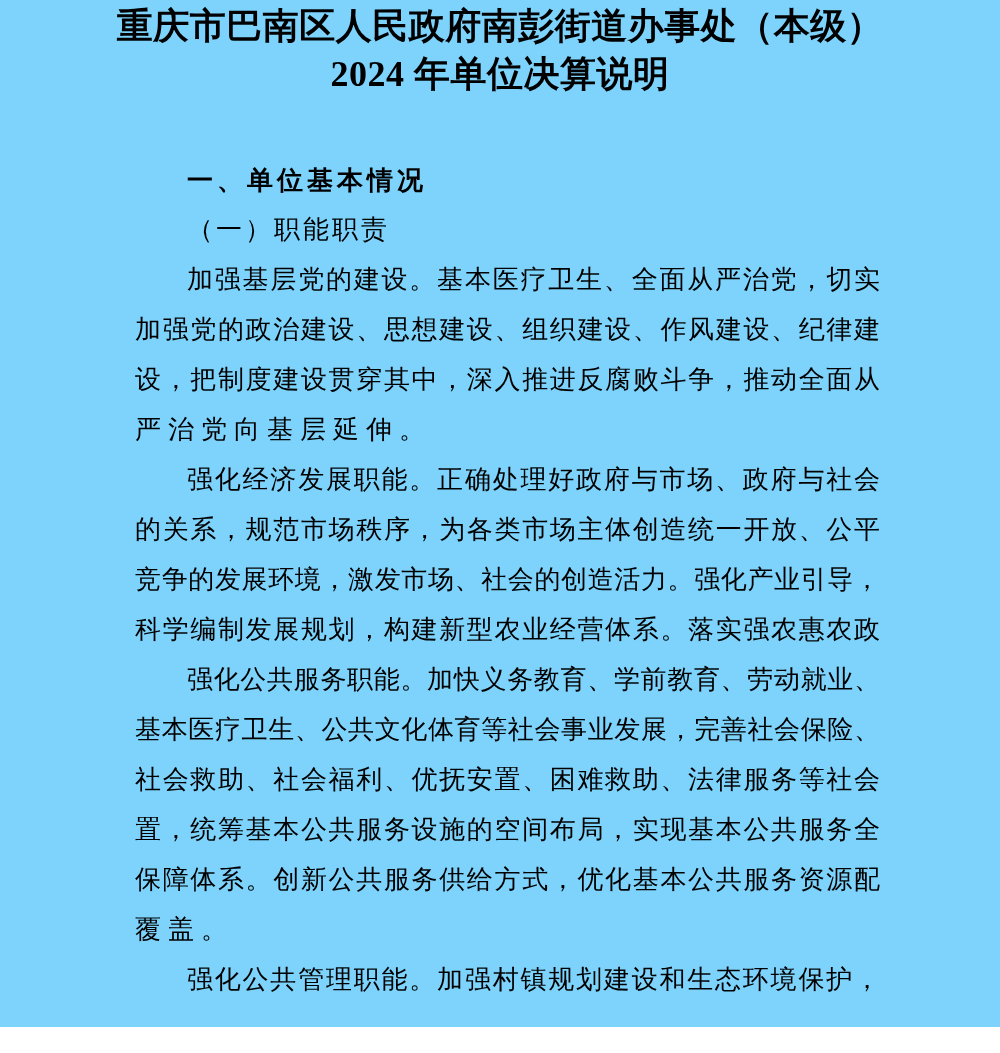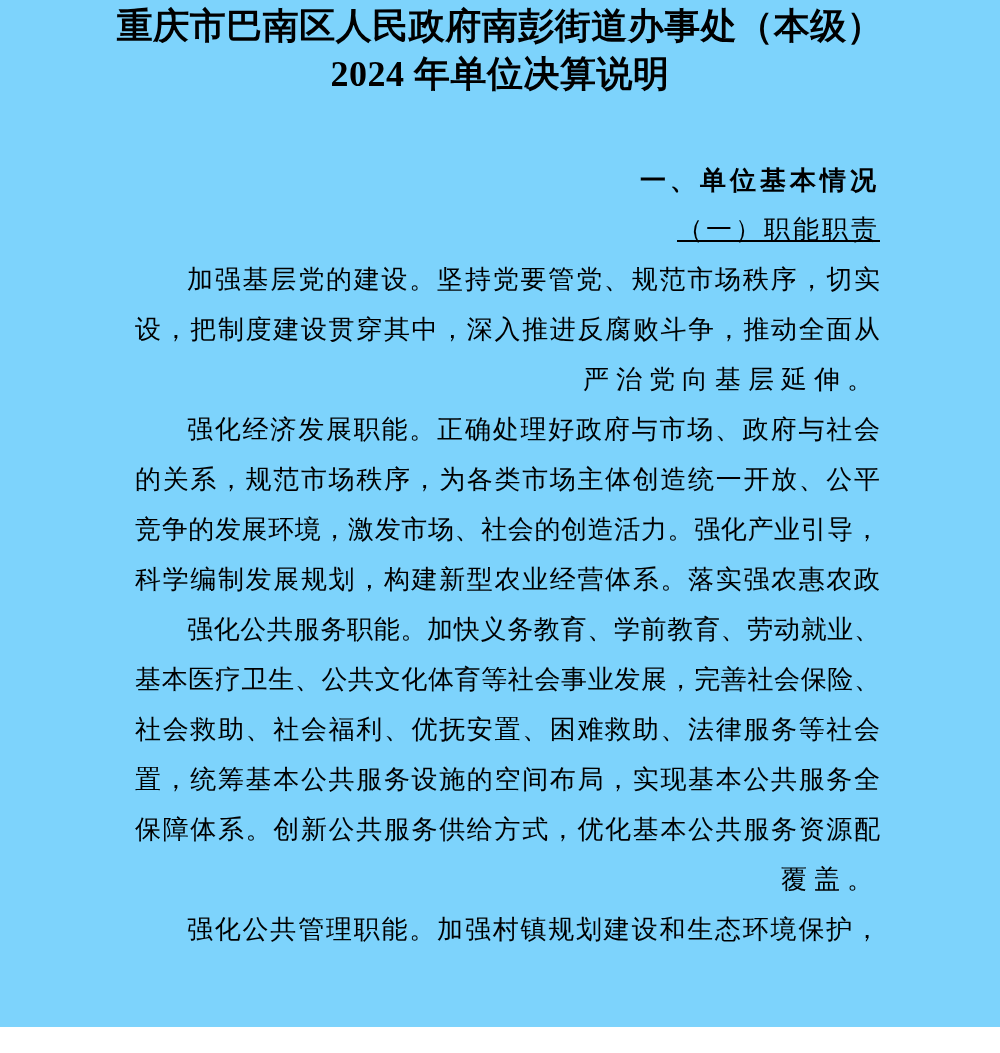--- a/index.html
+++ b/index.html
@@ -29,60 +29,59 @@
   .doc-body {
     margin-left: 135px;
     margin-top: 57px;
     width: 745px;
   }
   .line {
     height: 50px;
     line-height: 50px;
     font-size: 26px;
     overflow: visible;
-    text-align: right;
   }
   .line.indent {
     padding-left: 52px;
   }
   .line.justify {
     text-align: justify;
     text-align-last: justify;
     text-justify: inter-character;
   }
   .line.heading1 {
     font-family: "Liberation Sans", "DejaVu Sans", sans-serif;
     font-weight: bold;
     letter-spacing: 4px;
   }
   .line.heading2 {
     font-family: "Liberation Serif", "DejaVu Serif", serif;
     letter-spacing: 3px;
-    text-decoration: underline;
   }
   .line.body {
     font-family: "Liberation Serif", "DejaVu Serif", serif;
   }
   
   .line.body:not(.justify) {
     letter-spacing: 7px;
   }
 </style>
 </head>
 <body>
 
 <div class="page">
   <header class="doc-title">
     <div class="title-line">重庆市巴南区人民政府南彭街道办事处（本级）</div>
     <div class="title-line">2024 年单位决算说明</div>
   </header>
   <main class="doc-body">
       <div class="line heading1 indent">一、单位基本情况</div>
       <div class="line heading2 indent">（一）职能职责</div>
-      <div class="line body indent justify">加强基层党的建设。坚持党要管党、规范市场秩序，切实</div>
+      <div class="line body indent justify">加强基层党的建设。基本医疗卫生、全面从严治党，切实</div>
+      <div class="line body justify">加强党的政治建设、思想建设、组织建设、作风建设、纪律建</div>
       <div class="line body justify">设，把制度建设贯穿其中，深入推进反腐败斗争，推动全面从</div>
       <div class="line body">严治党向基层延伸。</div>
       <div class="line body indent justify">强化经济发展职能。正确处理好政府与市场、政府与社会</div>
       <div class="line body justify">的关系，规范市场秩序，为各类市场主体创造统一开放、公平</div>
       <div class="line body justify">竞争的发展环境，激发市场、社会的创造活力。强化产业引导，</div>
       <div class="line body justify">科学编制发展规划，构建新型农业经营体系。落实强农惠农政</div>
       <div class="line body indent justify">强化公共服务职能。加快义务教育、学前教育、劳动就业、</div>
       <div class="line body justify">基本医疗卫生、公共文化体育等社会事业发展，完善社会保险、</div>
       <div class="line body justify">社会救助、社会福利、优抚安置、困难救助、法律服务等社会</div>
       <div class="line body justify">置，统筹基本公共服务设施的空间布局，实现基本公共服务全</div>

